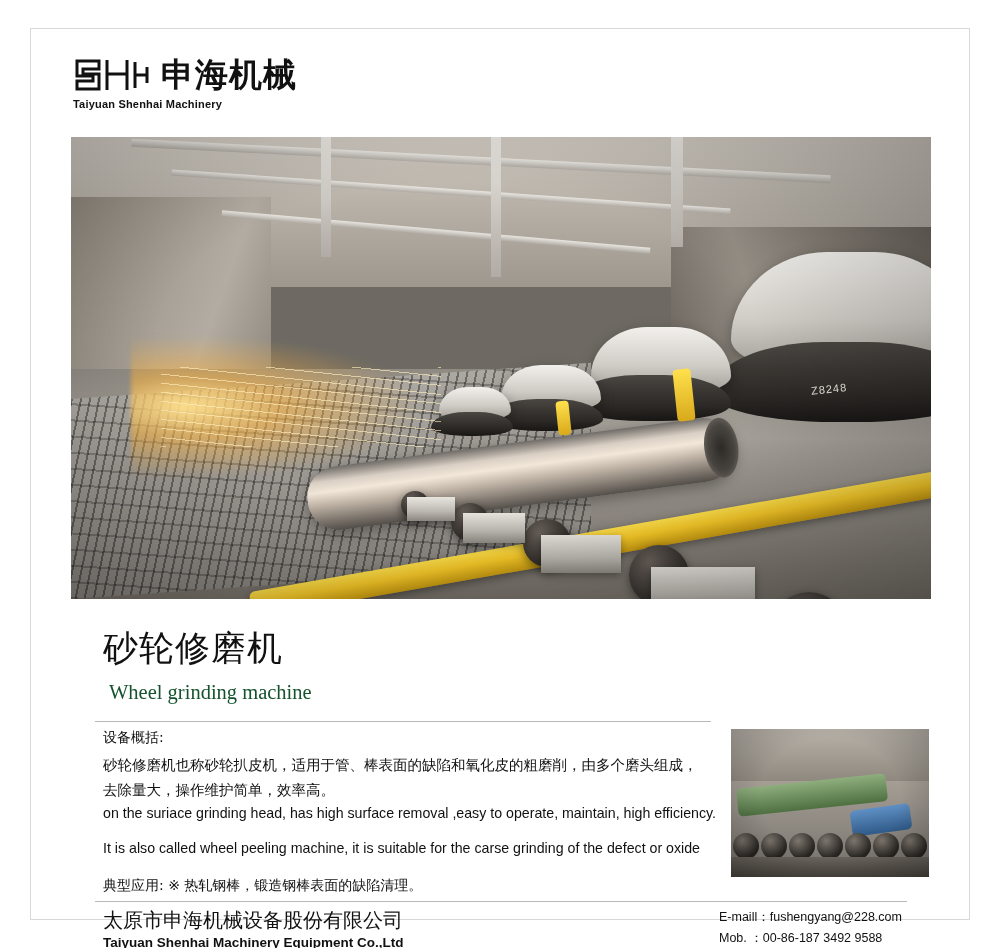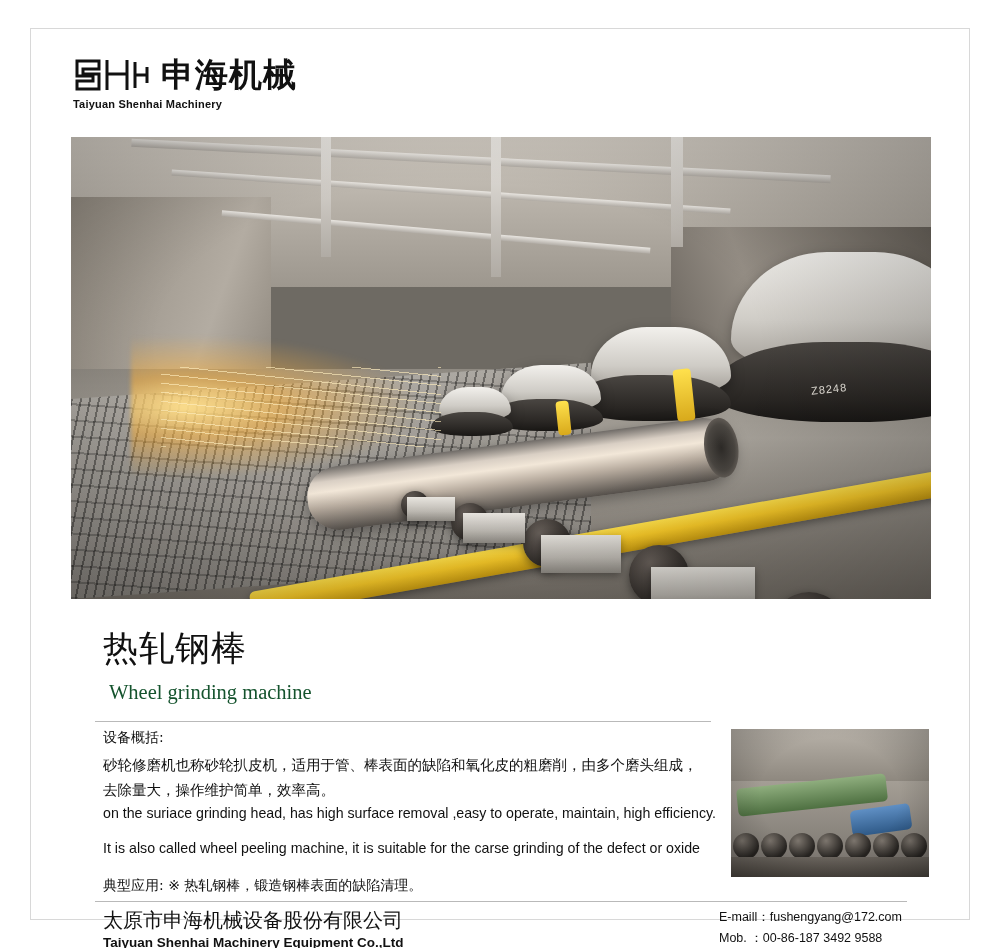--- a/index.html
+++ b/index.html
@@ -386,21 +386,21 @@
       <div class="ph-base" style="left:470px;top:398px;width:80px;height:38px;"></div>
       <div class="ph-base" style="left:392px;top:376px;width:62px;height:30px;"></div>
       <div class="ph-base" style="left:336px;top:360px;width:48px;height:24px;"></div>
 
       <span style="position:absolute;left:740px;top:246px;color:#e6e2da;font-family:'Liberation Sans',sans-serif;font-size:11px;letter-spacing:1px;transform:rotate(-6deg);">Z8248</span>
 
       <div class="ph-vig"></div>
     </div>
   </div>
 
-  <div class="title-cn">热轧钢棒</div>
+  <div class="title-cn">砂轮修磨机</div>
   <div class="title-en">Wheel grinding machine</div>
 
   <div class="rule"></div>
   <div class="body">
     <div class="b-head">设备概括:</div>
     <div class="b-cn">砂轮修磨机也称砂轮扒皮机，适用于管、棒表面的缺陷和氧化皮的粗磨削，由多个磨头组成，</div>
     <div class="b-cn">去除量大，操作维护简单，效率高。</div>
     <div class="b-en" style="margin-top:0">on the suriace grinding head, has high surface removal ,easy to operate, maintain, high efficiency.</div>
     <div class="b-en">It is also called wheel peeling machine, it is suitable for the carse grinding of the defect or oxide</div>
     <div class="b-app">典型应用: ※ 热轧钢棒，锻造钢棒表面的缺陷清理。</div>
@@ -422,20 +422,20 @@
     </div>
     <div class="th-floor"></div>
     <div class="th-vig"></div>
   </div>
 
   <div class="footer-rule"></div>
   <div class="company-cn">太原市申海机械设备股份有限公司</div>
   <div class="company-en">Taiyuan Shenhai Machinery Equipment Co.,Ltd</div>
   <div class="contact">
     <div>
-      <span>E-maill：</span><span>fushengyang@172.com</span>
+      <span>E-maill：</span><span>fushengyang@228.com</span>
     </div>
     <div>
       <span>Mob. ：</span><span>00-86-187 3492 9588</span>
     </div>
   </div>
 
 </div>
 
 </body></html>

